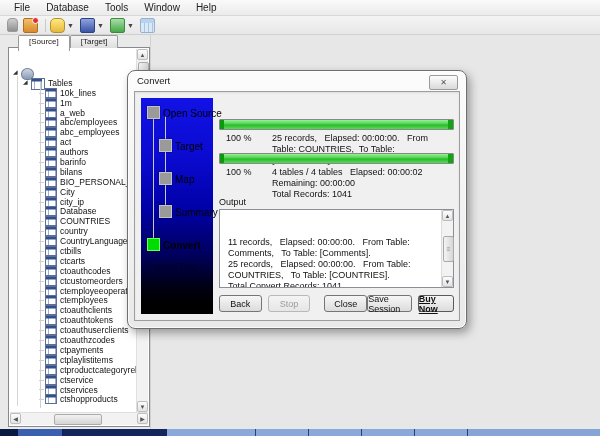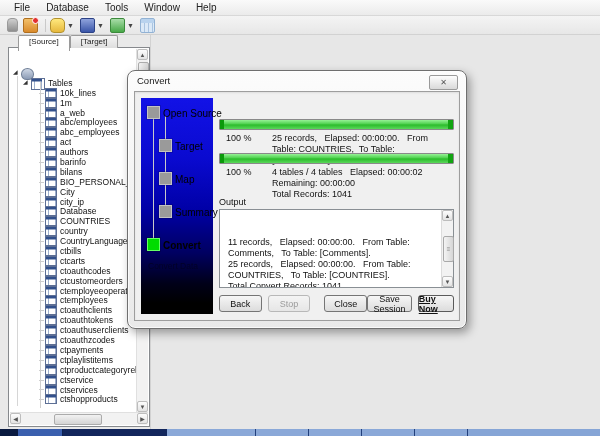--- a/index.html
+++ b/index.html
@@ -131,21 +131,21 @@
 
   .dlg-buttons{position:absolute;left:0;right:0;top:203px;display:flex;align-items:center;}
   .btn{height:17px;box-sizing:border-box;display:flex;align-items:center;justify-content:center;
     background:linear-gradient(#f6f6f6,#dcdcdc);border:1px solid #757575;border-radius:3px;
     font-size:9px;color:#111;font-family:"Liberation Sans",sans-serif;}
   .btn.disabled{color:#9b9b9b;border-color:#b8b8b8;background:linear-gradient(#f4f4f4,#e6e6e6);}
   .btn.primary{font-weight:bold;border-color:#5a5a5a;}
   .dlg-buttons .btn:nth-child(1){width:46px;}
   .dlg-buttons .btn:nth-child(2){width:46px;margin-left:6px;}
   .dlg-buttons .btn:nth-child(3){width:46px;margin-left:14px;}
-  .dlg-buttons .btn:nth-child(4){width:48px;text-align:center;}
+  .dlg-buttons .btn:nth-child(4){width:48px;}
   .dlg-buttons .btn:nth-child(5){width:39px;margin-left:6px;text-decoration:underline;}
 </style>
 </head>
 <body>
 
 <div class="menubar">
   <span class="menu-item">File</span>
     <span class="menu-item">Database</span>
     <span class="menu-item">Tools</span>
     <span class="menu-item">Window</span>

